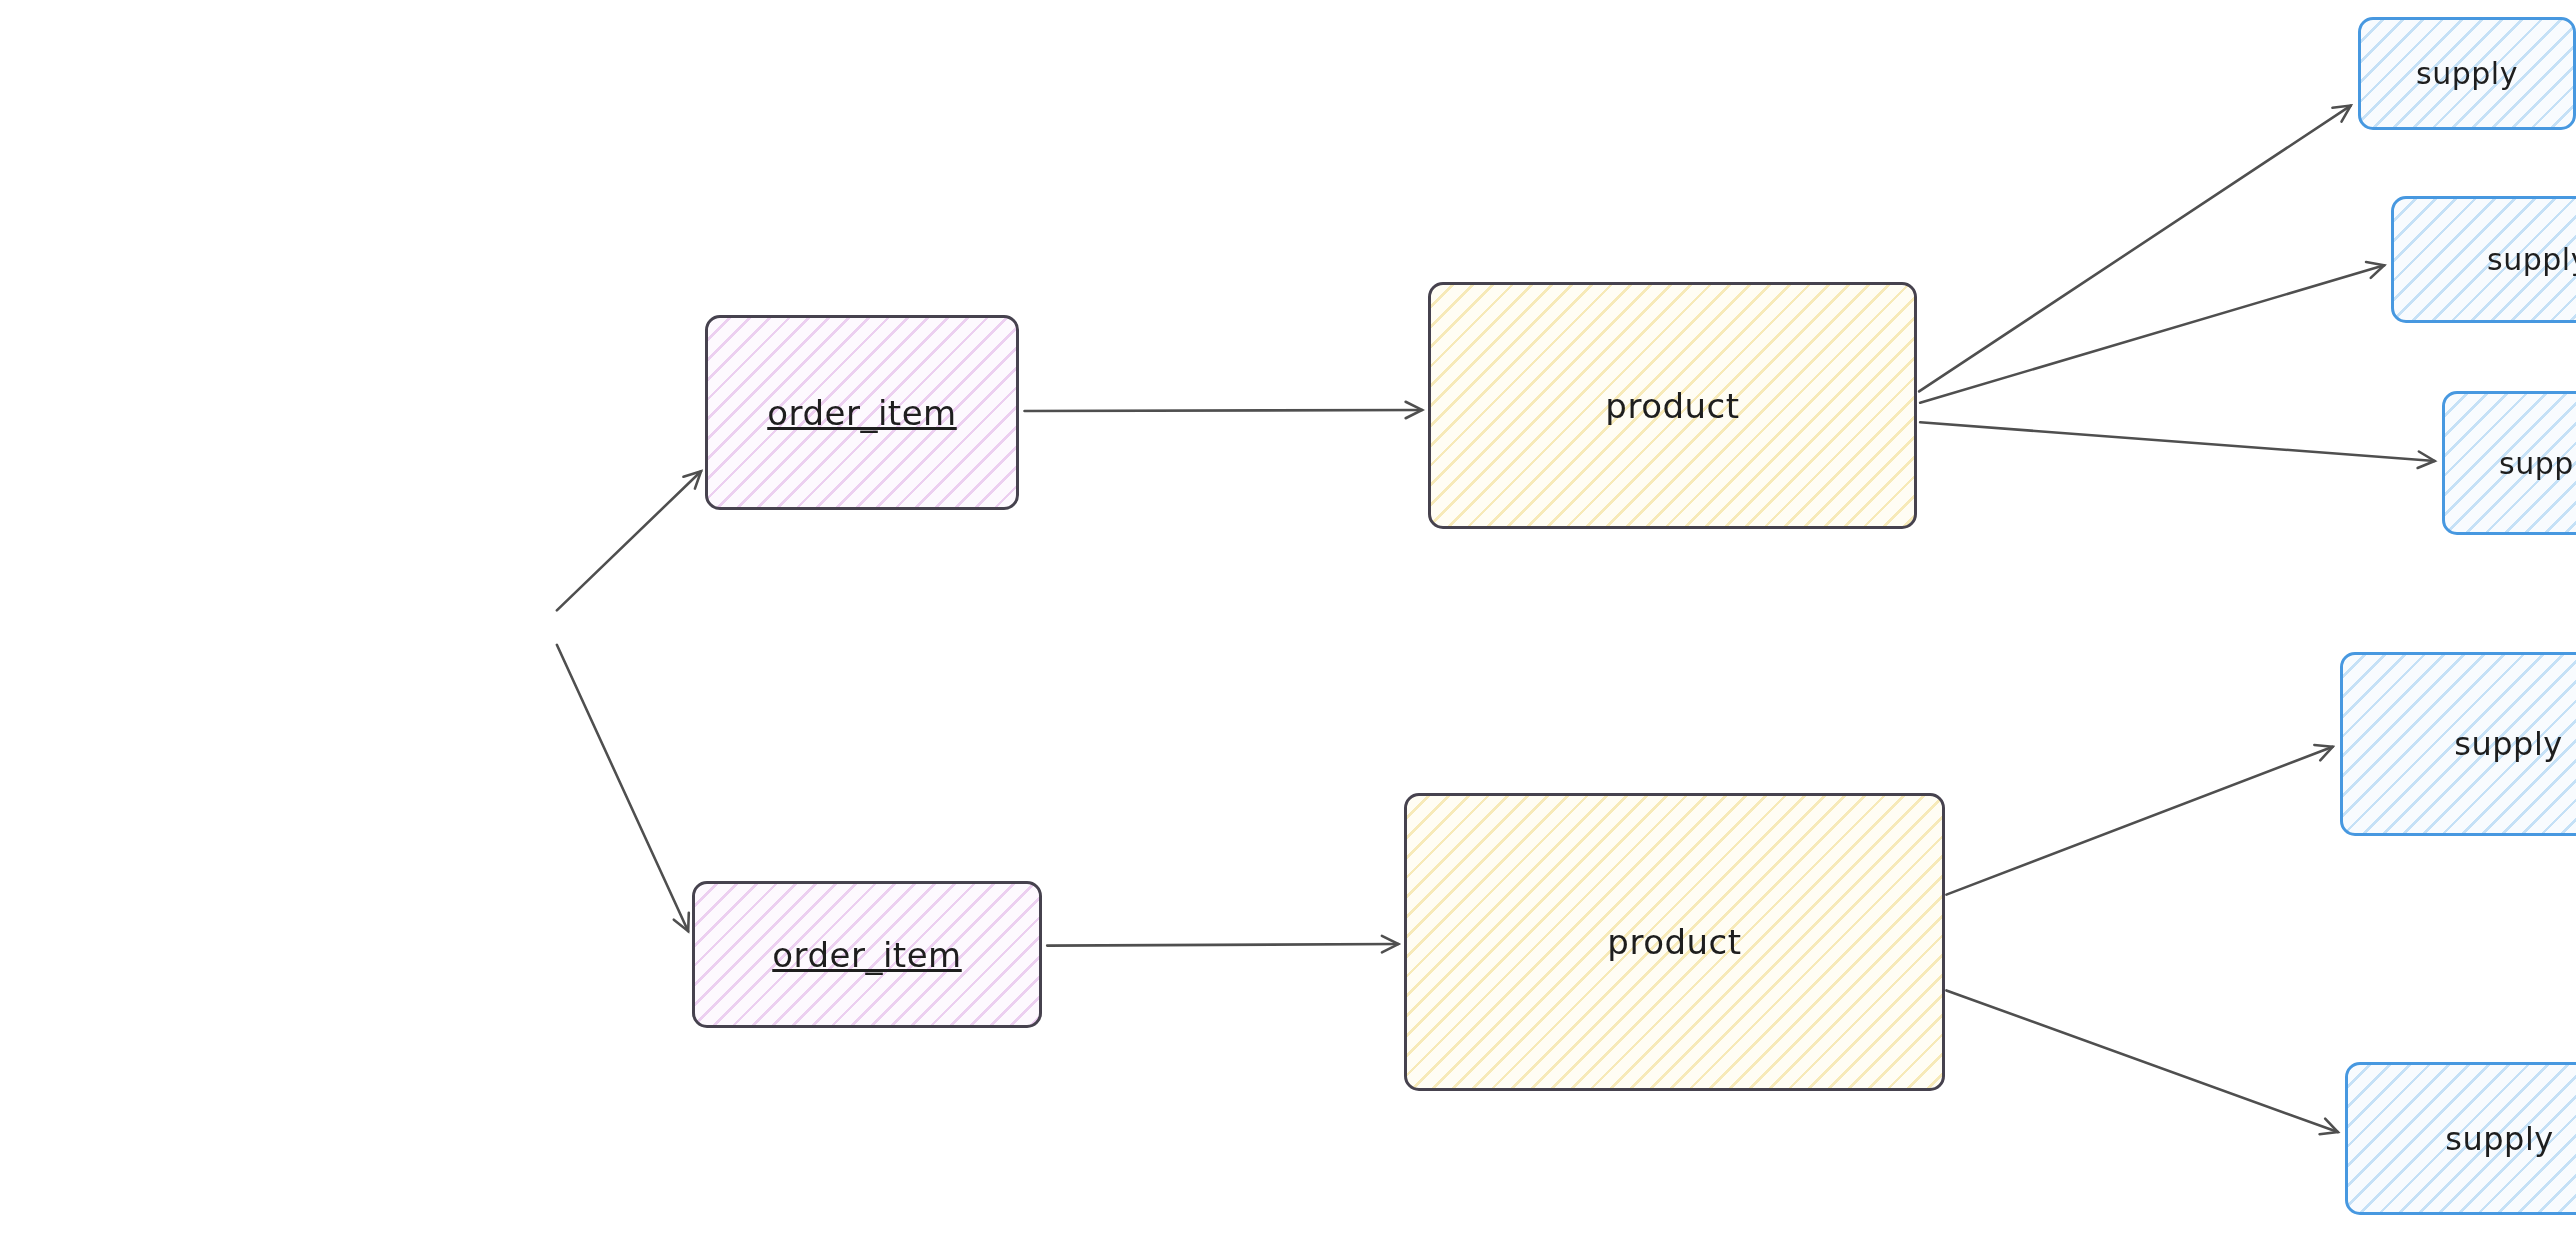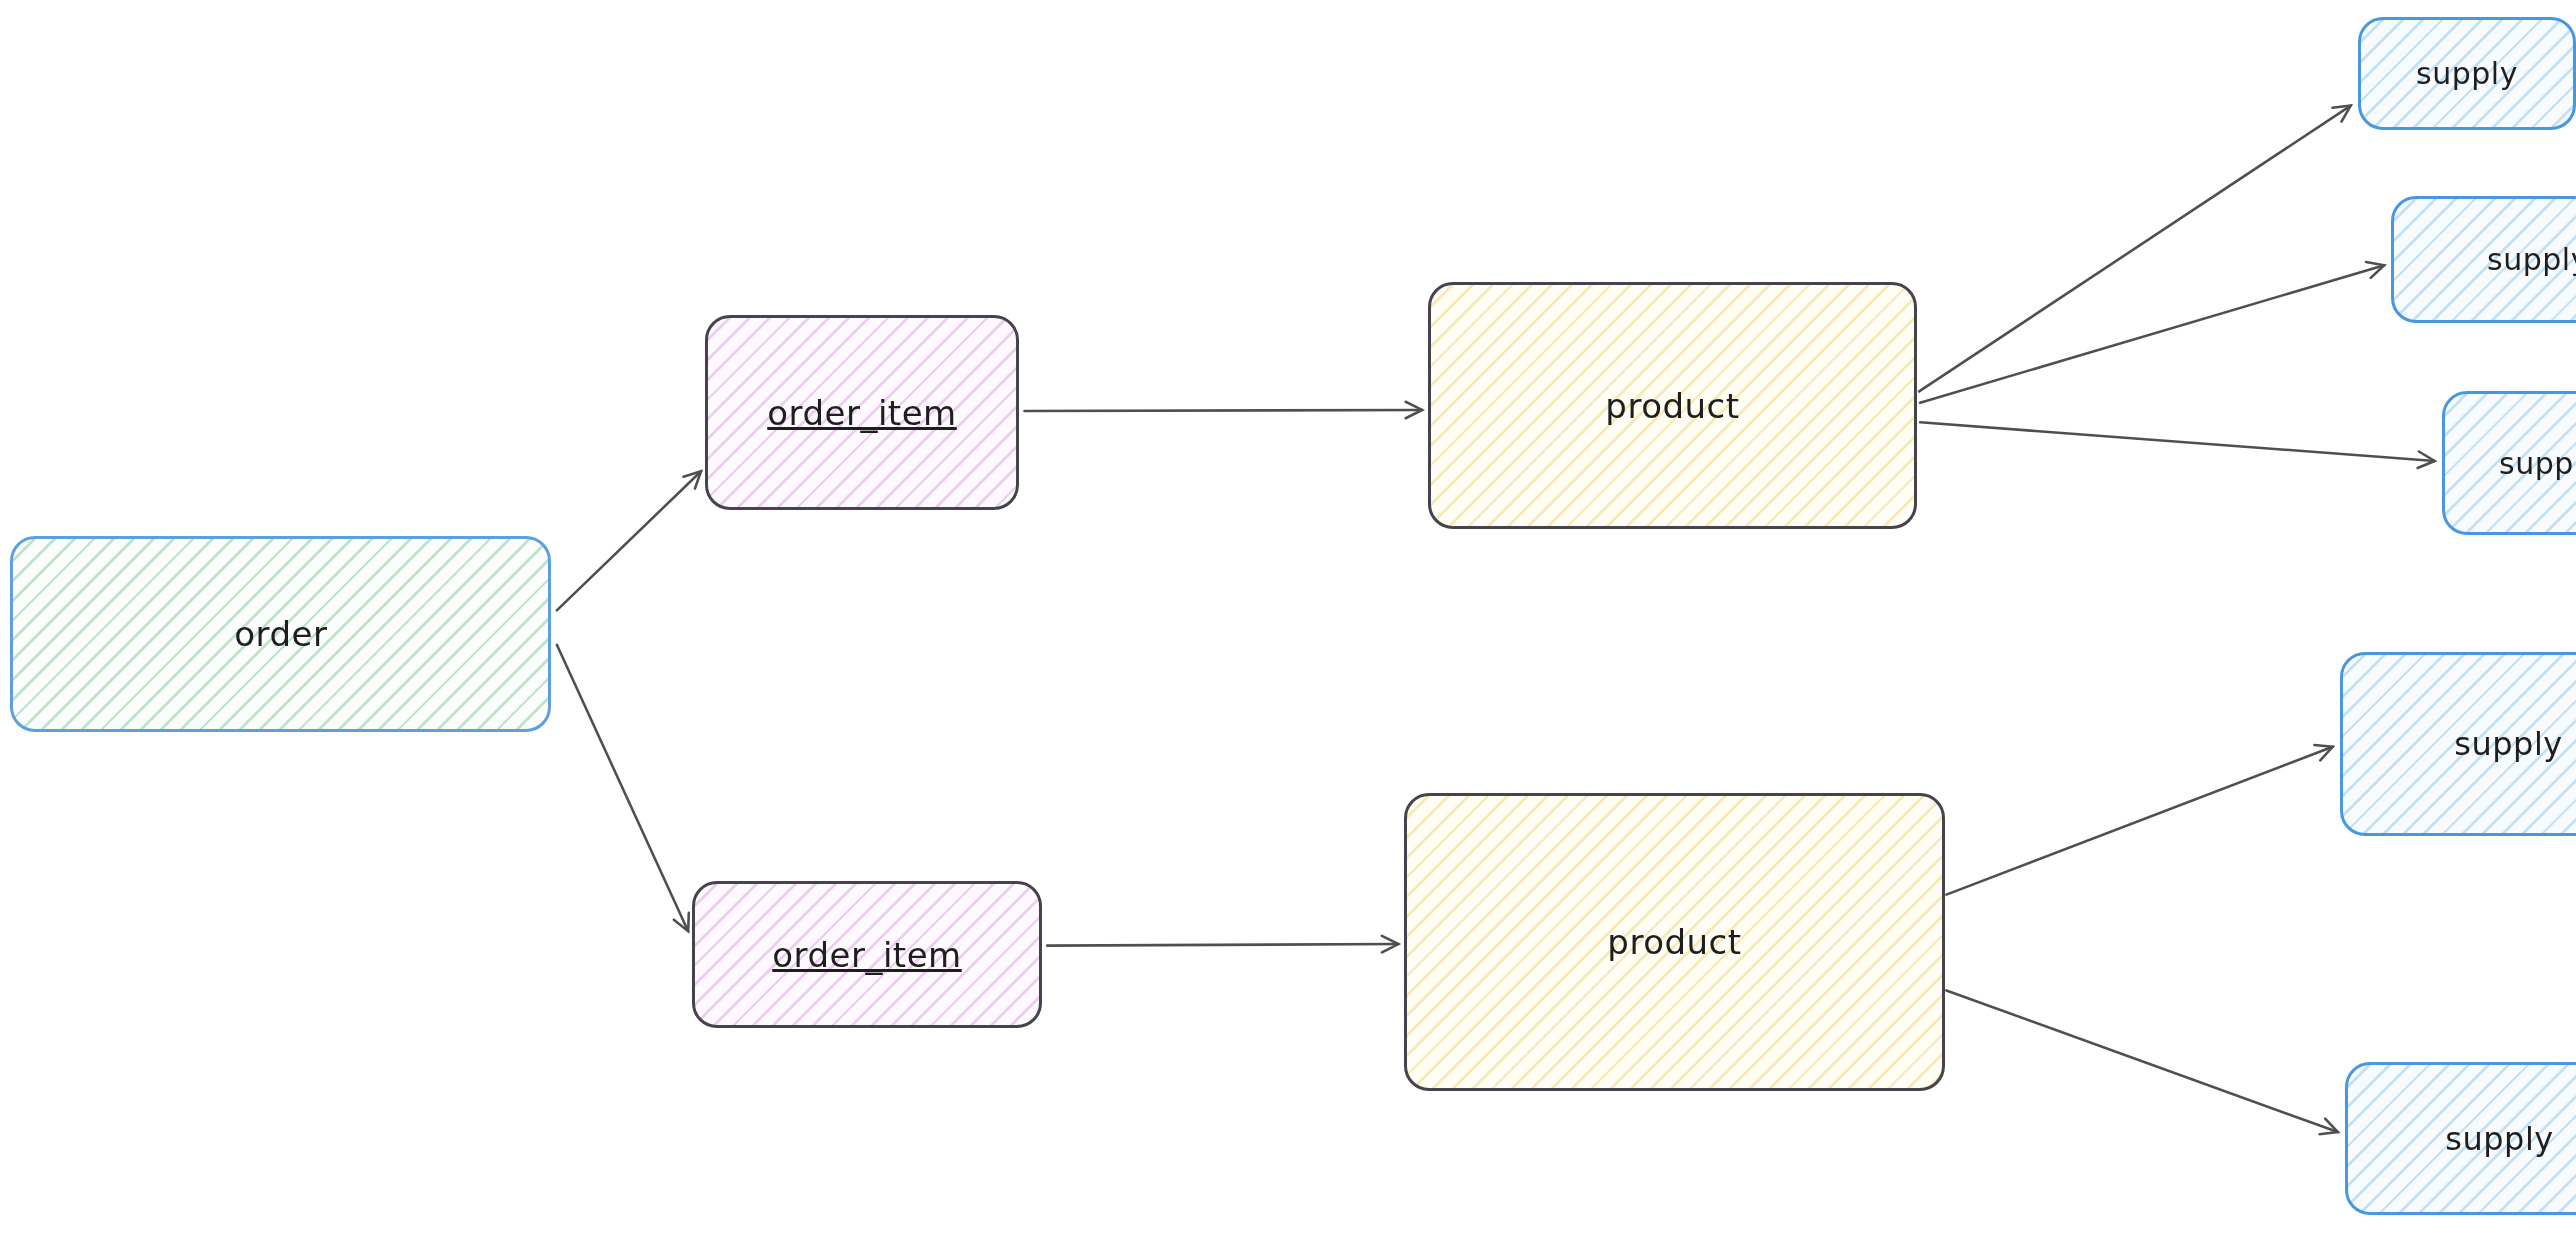--- a/index.html
+++ b/index.html
@@ -28,21 +28,21 @@
     stroke-width: 5;
     fill: none;
     stroke-linecap: round;
   }
   .node {
     position: absolute;
     display: flex;
     align-items: center;
     justify-content: center;
     box-sizing: border-box;
-    border-radius: 25px;
+    border-radius: 15px;
     color: #1e1e1e;
     font-size: 34px;
     letter-spacing: 0.5px;
   }
   .node .label {
     pointer-events: none;
     white-space: nowrap;
   }
   .node-order {
     border: 3.1px solid #5e9fe0;
@@ -87,23 +87,20 @@
     <path class="edge-line" d="M 1080 1252 L 1335 1808" marker-end="url(#arrowhead)"></path>
     <path class="edge-line" d="M 1988 798 L 2760 796" marker-end="url(#arrowhead)"></path>
     <path class="edge-line" d="M 2032 1836 L 2714 1833" marker-end="url(#arrowhead)"></path>
     <path class="edge-line" d="M 3725 760 L 4563 205" marker-end="url(#arrowhead)"></path>
     <path class="edge-line" d="M 3727 782 L 4628 515" marker-end="url(#arrowhead)"></path>
     <path class="edge-line" d="M 3727 820 L 4726 895" marker-end="url(#arrowhead)"></path>
     <path class="edge-line" d="M 3778 1737 L 4528 1450" marker-end="url(#arrowhead)"></path>
     <path class="edge-line" d="M 3778 1923 L 4538 2198" marker-end="url(#arrowhead)"></path>
   </svg>
 
-  <div class="node node-order" style="left:10.3px; top:536px; width:541px; height:196px;">
-    <span class="label">order</span>
-  </div>
 
   <div class="node node-order-item" style="left:705px; top:315px; width:314px; height:195px;">
     <span class="label">order_item</span>
   </div>
 
   <div class="node node-order-item" style="left:692px; top:881px; width:350px; height:147px;">
     <span class="label">order_item</span>
   </div>
 
   <div class="node node-product" style="left:1428px; top:282px; width:489px; height:247px;">

